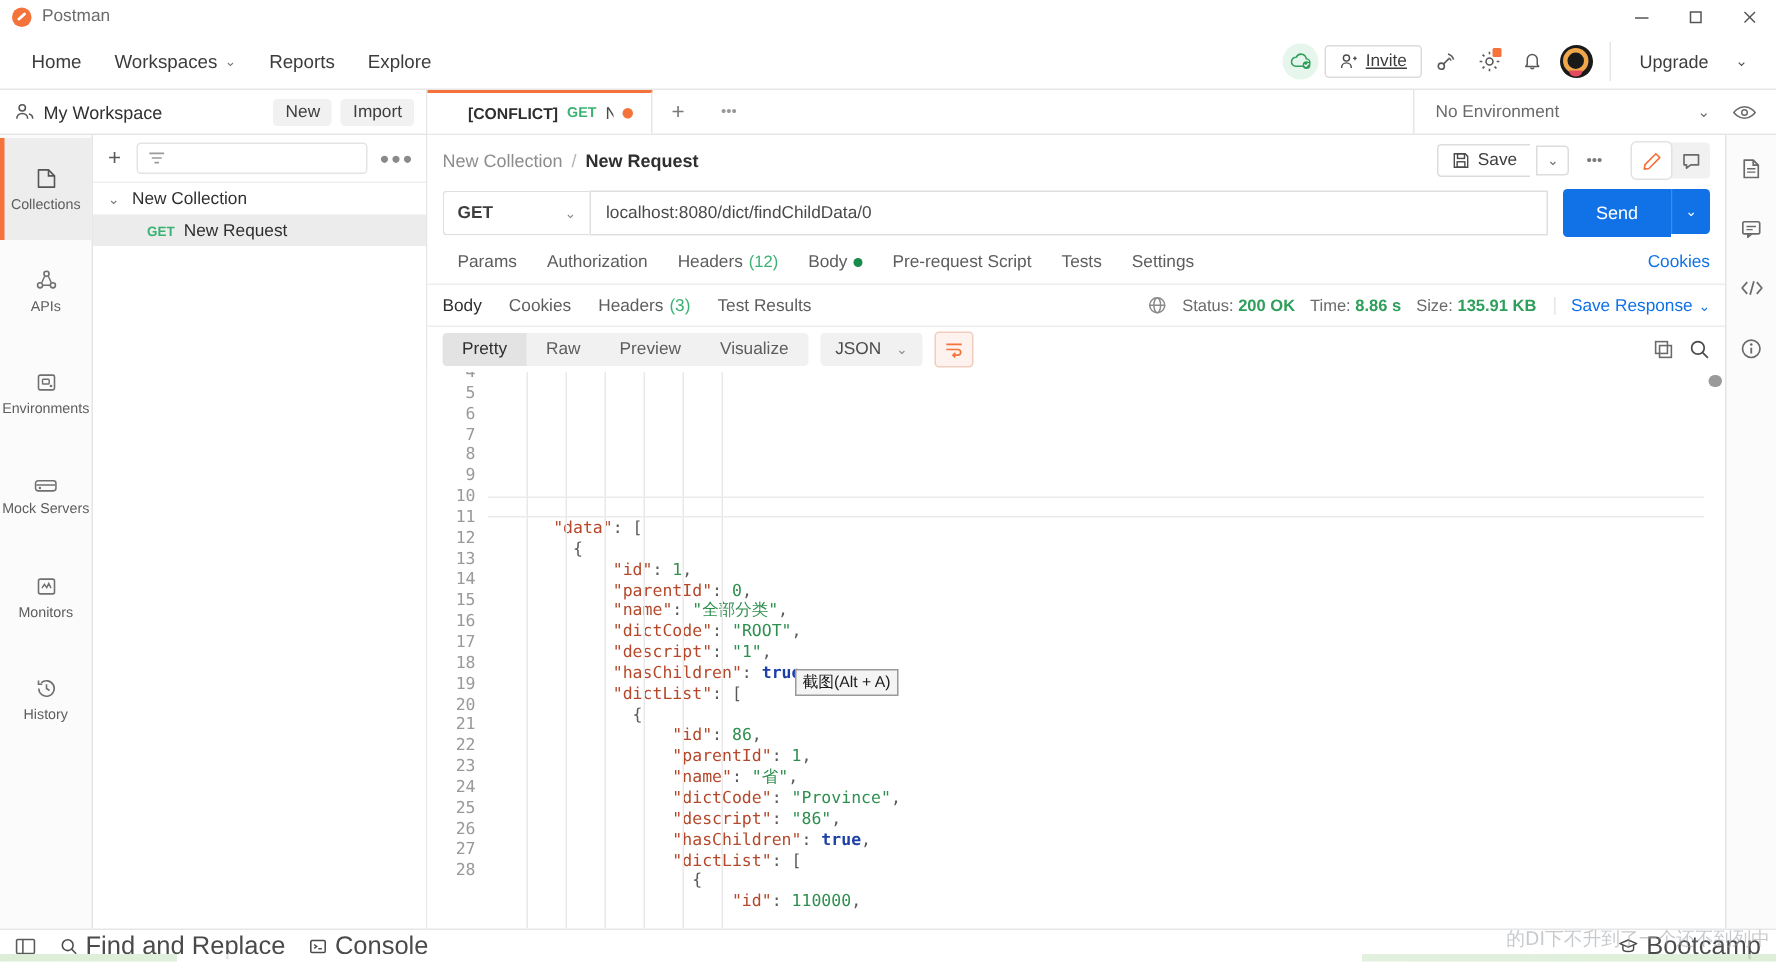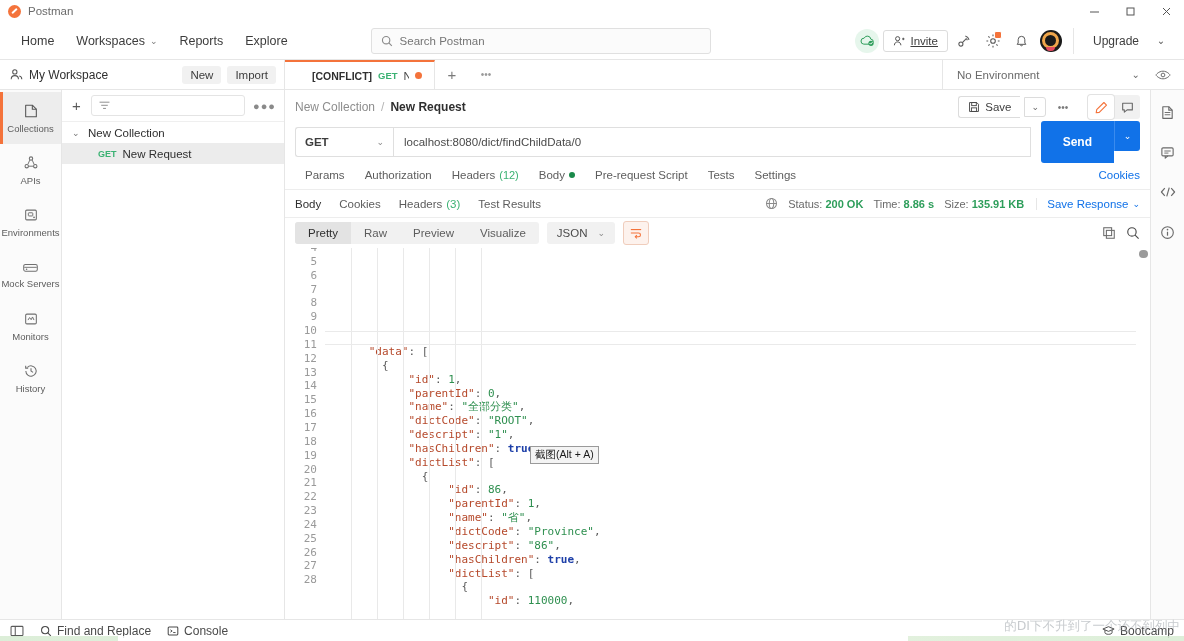--- a/index.html
+++ b/index.html
@@ -139,21 +139,21 @@
 
   
   .body { flex: 1; display: flex; min-height: 0; }
 
   
   .rail {
     width: 62px; flex: 0 0 62px; border-right: 1px solid #e6e6e6;
     background: #fbfbfb; padding-top: 2px;
   }
   .rail-item {
-    height: 52px; display: flex; flex-direction: column; align-items: center;
+    height: 68px; display: flex; flex-direction: column; align-items: center;
     justify-content: center; gap: 4px; color: #707070; position: relative;
   }
   .rail-item .rlabel { font-size: 9.5px; color: #5d5d5d; }
   .rail-item.active { background: #ededed; }
   .rail-item.active::before {
     content: ""; position: absolute; left: 0; top: 0; bottom: 0;
     width: 3px; background: #f4733b;
   }
 
   
@@ -213,22 +213,22 @@
     border-radius: 3px 0 0 3px; padding: 0 9px; background: #fff;
     font-size: 11.5px; font-weight: bold; color: #3d3d3d;
   }
   .url-input {
     flex: 1; height: 30px; border: 1px solid #dfdfdf; background: #fff;
     display: flex; align-items: center; padding: 0 10px;
     font-size: 11.5px; color: #4a4a4a;
   }
   .send-wrap { display: flex; margin-left: 10px; }
   .send-btn {
-    background: #1172e8; color: #fff; font-size: 12px; font-weight: bold;
-    padding: 0 22px; height: 42px; display: flex; align-items: center;
+    background: #1172e8; color: #fff; font-size: 12px; font-weight: normal;
+    padding: 0 22px; height: 32px; display: flex; align-items: center;
     border-radius: 3px 0 0 3px;
   }
   .send-caret {
     background: #1172e8; color: #fff; height: 30px; width: 26px;
     display: flex; align-items: center; justify-content: center;
     border-radius: 0 3px 3px 0; border-left: 1px solid #3a8bee; font-size: 9px;
   }
 
   
   .reqtabs {
@@ -318,21 +318,21 @@
     align-items: center; gap: 16px;
   }
   .rr-item { width: 26px; height: 24px; display: flex; align-items: center; justify-content: center; color: #6a6a6a; }
 
   
   .statusbar {
     height: 22px; flex: 0 0 22px; border-top: 1px solid #e6e6e6;
     display: flex; align-items: center; padding: 0 10px; gap: 16px;
     background: #fff; position: relative;
   }
-  .sb-item { display: flex; align-items: center; gap: 5px; font-size: 12px; color: #4a4a4a; text-align: right; }
+  .sb-item { display: flex; align-items: center; gap: 5px; font-size: 17px; color: #4a4a4a; text-align: right; }
   .sb-right { margin-left: auto; display: flex; align-items: center; gap: 14px; }
   .watermark {
     position: absolute; right: 4px; top: -2px; font-size: 12.5px;
     color: #9aa0a6; opacity: .55; white-space: nowrap;
     font-family: "DejaVu Sans", sans-serif; pointer-events: none;
   }
   .greenbar {
     position: absolute; left: 0; right: 0; bottom: -3px; height: 8px;
     background: linear-gradient(90deg,#d7ecd2 0%, #e4f2e0 50%, #d7ecd2 100%);
     opacity: .85;
@@ -377,29 +377,20 @@
       <span>Workspaces</span>
       <span style="font-size:9px;color:#7a7a7a">⌄</span>
     </div>
     <div class="nav-item">
       <span>Reports</span>
     </div>
     <div class="nav-item">
       <span>Explore</span>
     </div>
 
-    <div class="nav-search">
-      <span>
-        <svg width="12" height="12" viewBox="0 0 14 14">
-            <circle cx="6" cy="6" r="4.3" fill="none" stroke="#8a8a8a" stroke-width="1.3"></circle>
-            <line x1="9.2" y1="9.2" x2="12.6" y2="12.6" stroke="#8a8a8a" stroke-width="1.3"></line>
-          </svg>
-      </span>
-      <input placeholder="Search Postman" style="">
-    </div>
 
     <div class="nav-right">
       <div class="icon-btn">
         <div class="cloud-ok">
           <svg width="15" height="13" viewBox="0 0 18 14">
             <path d="M4.6 11.4h8.2a3 3 0 0 0 .2-6 4.2 4.2 0 0 0-8-1.2A3.1 3.1 0 0 0 4.6 11.4z" fill="none" stroke="#2e9e5b" stroke-width="1.2"></path>
             <circle cx="13.2" cy="10.4" r="3.1" fill="#2e9e5b"></circle>
             <path d="M11.8 10.4l1 1 1.8-2" fill="none" stroke="#fff" stroke-width="1.2" stroke-linecap="round"></path>
           </svg>
         </div>

